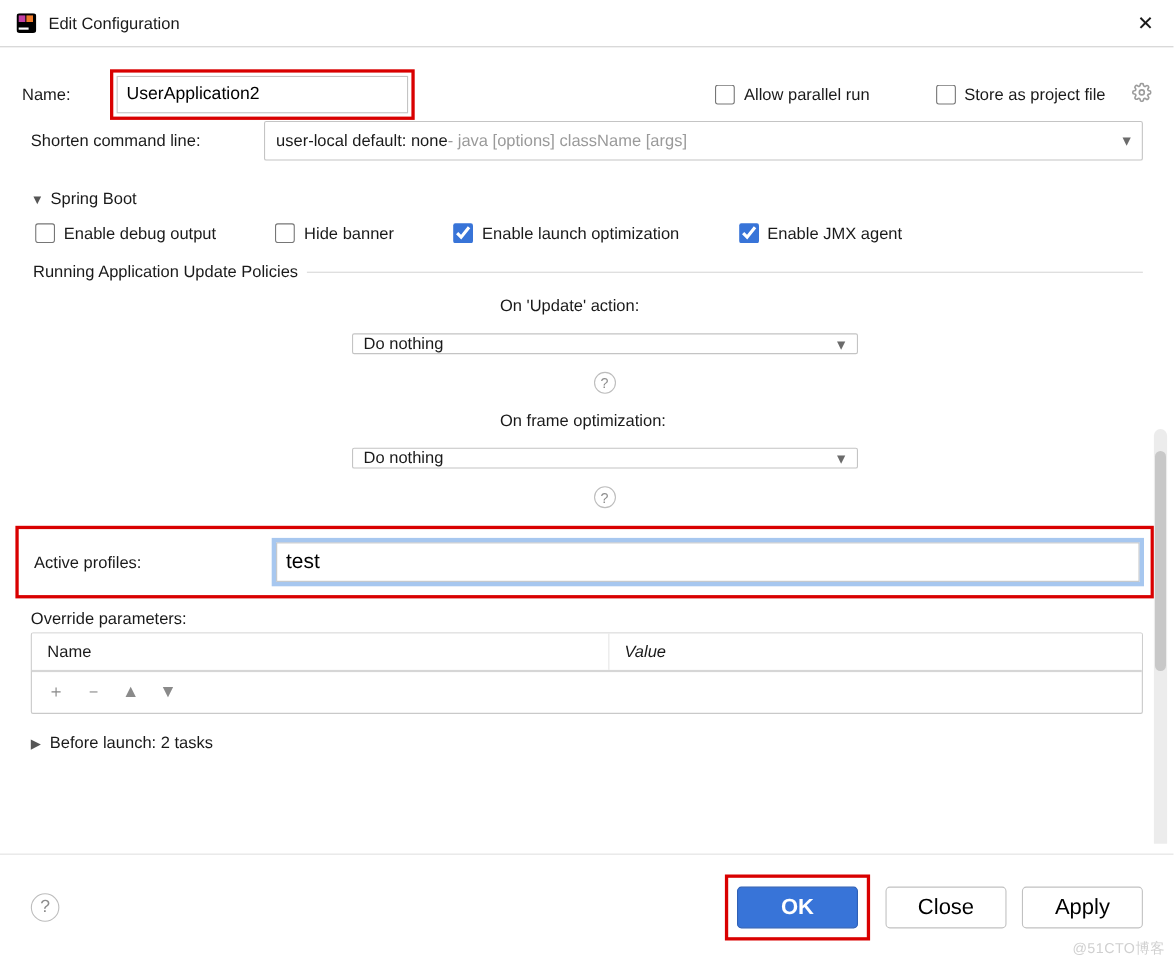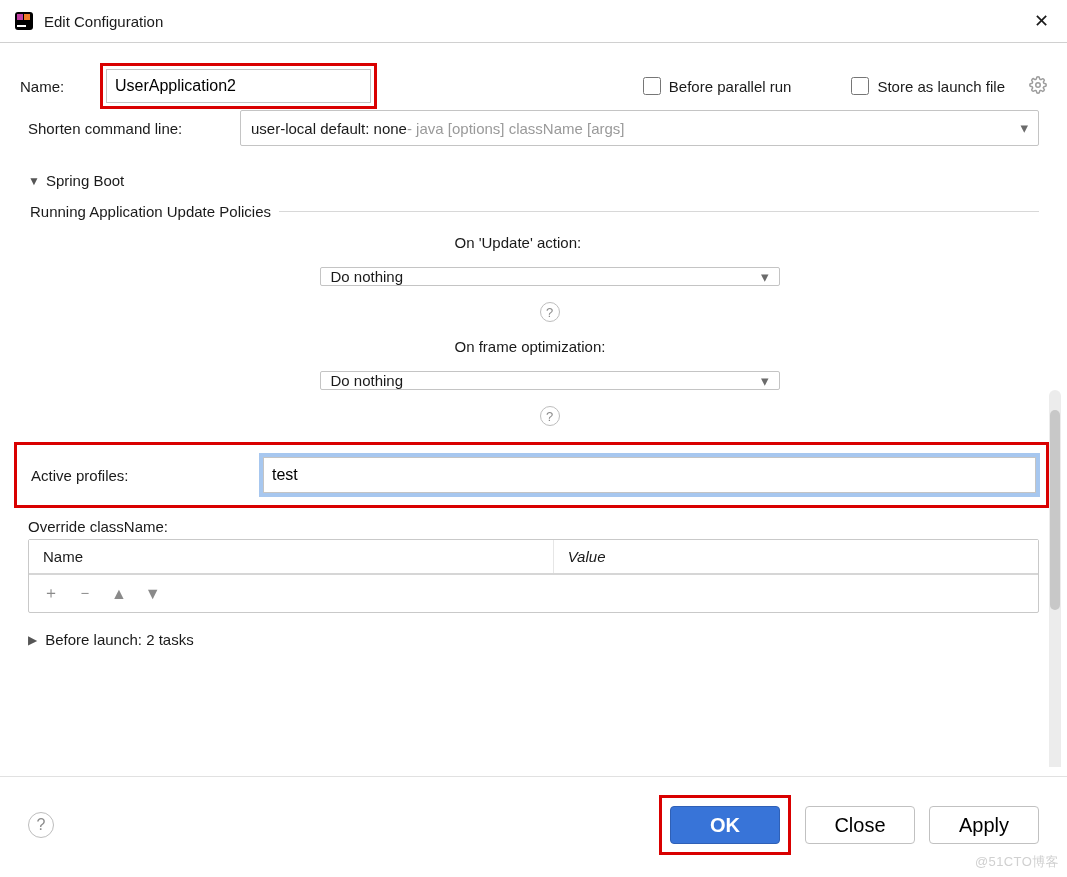--- a/index.html
+++ b/index.html
@@ -135,28 +135,28 @@
     width: 20px; height: 20px; border: 1px solid #bdbdbd; border-radius: 50%;
     display: inline-flex; align-items: center; justify-content: center;
     color: #8c8c8c; font-size: 13px;
   }
 
   
   .active-profiles-wrap {
     border: 3px solid #d90000;
     padding: 12px 10px 12px 6px;
     margin: 10px -10px 10px -14px;
-    display: flex; align-items: center; gap: 20px;
+    display: flex; align-items: center; gap: 8px;
   }
   .active-profiles-wrap .aplabel { min-width: 220px; padding-left: 8px; }
   .active-profiles-wrap input {
     flex: 1;
     height: 36px;
     padding: 4px 8px;
-    font-size: 16px;
+    font-size: 19px;
     border: 1px solid #c4c4c4;
     outline: 4px solid #a7c7ef;
   }
 
   
   .override-title { margin: 10px 0 4px 0; }
   .ovr-box {
     border: 1px solid #c9c9c9;
     border-radius: 2px;
   }
@@ -268,26 +268,26 @@
 <div class="name-row">
   <span class="name-label">Name:</span>
   <span class="name-highlight">
     <span class="name-field">
       <input type="text" value="UserApplication2" style="">
     </span>
   </span>
   <span class="flex-grow"></span>
   <label class="chk">
     <input type="checkbox" style="">
-    <span>Before parallel run</span>
+    <span>Allow parallel run</span>
   </label>
   <span style="width:20px"></span>
   <label class="chk">
     <input type="checkbox" style="">
-    <span>Store as launch file</span>
+    <span>Store as project file</span>
   </label>
   <span class="gear">
     <svg width="18" height="18" viewBox="0 0 24 24" fill="none" stroke="#9c9c9c" stroke-width="2">
       <circle cx="12" cy="12" r="3"></circle>
       <path d="M19.4 15a1.7 1.7 0 0 0 .34 1.87l.06.06a2 2 0 1 1-2.83 2.83l-.06-.06a1.7 1.7 0 0 0-1.87-.34 1.7 1.7 0 0 0-1 1.56V21a2 2 0 1 1-4 0v-.09a1.7 1.7 0 0 0-1-1.56 1.7 1.7 0 0 0-1.87.34l-.06.06a2 2 0 1 1-2.83-2.83l.06-.06a1.7 1.7 0 0 0 .34-1.87 1.7 1.7 0 0 0-1.56-1H3a2 2 0 1 1 0-4h.09a1.7 1.7 0 0 0 1.56-1 1.7 1.7 0 0 0-.34-1.87l-.06-.06a2 2 0 1 1 2.83-2.83l.06.06a1.7 1.7 0 0 0 1.87.34H9a1.7 1.7 0 0 0 1-1.56V3a2 2 0 1 1 4 0v.09a1.7 1.7 0 0 0 1 1.56 1.7 1.7 0 0 0 1.87-.34l.06-.06a2 2 0 1 1 2.83 2.83l-.06.06a1.7 1.7 0 0 0-.34 1.87V9a1.7 1.7 0 0 0 1.56 1H21a2 2 0 1 1 0 4h-.09a1.7 1.7 0 0 0-1.56 1z"></path>
     </svg>
   </span>
 </div>
 
 <div class="main-area">
@@ -300,20 +300,38 @@
         <span class="greyed"> - java [options] className [args]</span>
         <span class="chev">▾</span>
       </div>
     </div>
 
     <div class="section-header">
       <span class="tri">▼</span>
       <span class="sec-title">Spring Boot</span>
     </div>
 
+    <div class="spring-checks">
+      <label class="chk">
+        <input type="checkbox" style="">
+        <span>Enable debug output</span>
+      </label>
+      <label class="chk">
+        <input type="checkbox" style="">
+        <span>Hide banner</span>
+      </label>
+      <label class="chk">
+        <input type="checkbox" checked="" style="">
+        <span>Enable launch optimization</span>
+      </label>
+      <label class="chk">
+        <input type="checkbox" checked="" style="">
+        <span>Enable JMX agent</span>
+      </label>
+    </div>
 
     <div class="fieldset">
       <div class="legend">
         <span>Running Application Update Policies</span>
         <span class="line"></span>
       </div>
       <div class="field-row">
         <span class="flabel">On 'Update' action:</span>
         <div class="select-box fsel">
           <span>Do nothing</span>
@@ -329,21 +347,21 @@
         </div>
         <span class="qmark">?</span>
       </div>
     </div>
 
     <div class="active-profiles-wrap">
       <span class="aplabel">Active profiles:</span>
       <input type="text" value="test" style="">
     </div>
 
-    <div class="override-title">Override className:</div>
+    <div class="override-title">Override parameters:</div>
     <div class="ovr-box">
       <div class="ovr-head">
         <div class="col name">Name</div>
         <div class="col value">Value</div>
       </div>
       <div class="ovr-tools">
         <span>＋</span>
         <span>－</span>
         <span>▲</span>
         <span>▼</span>

